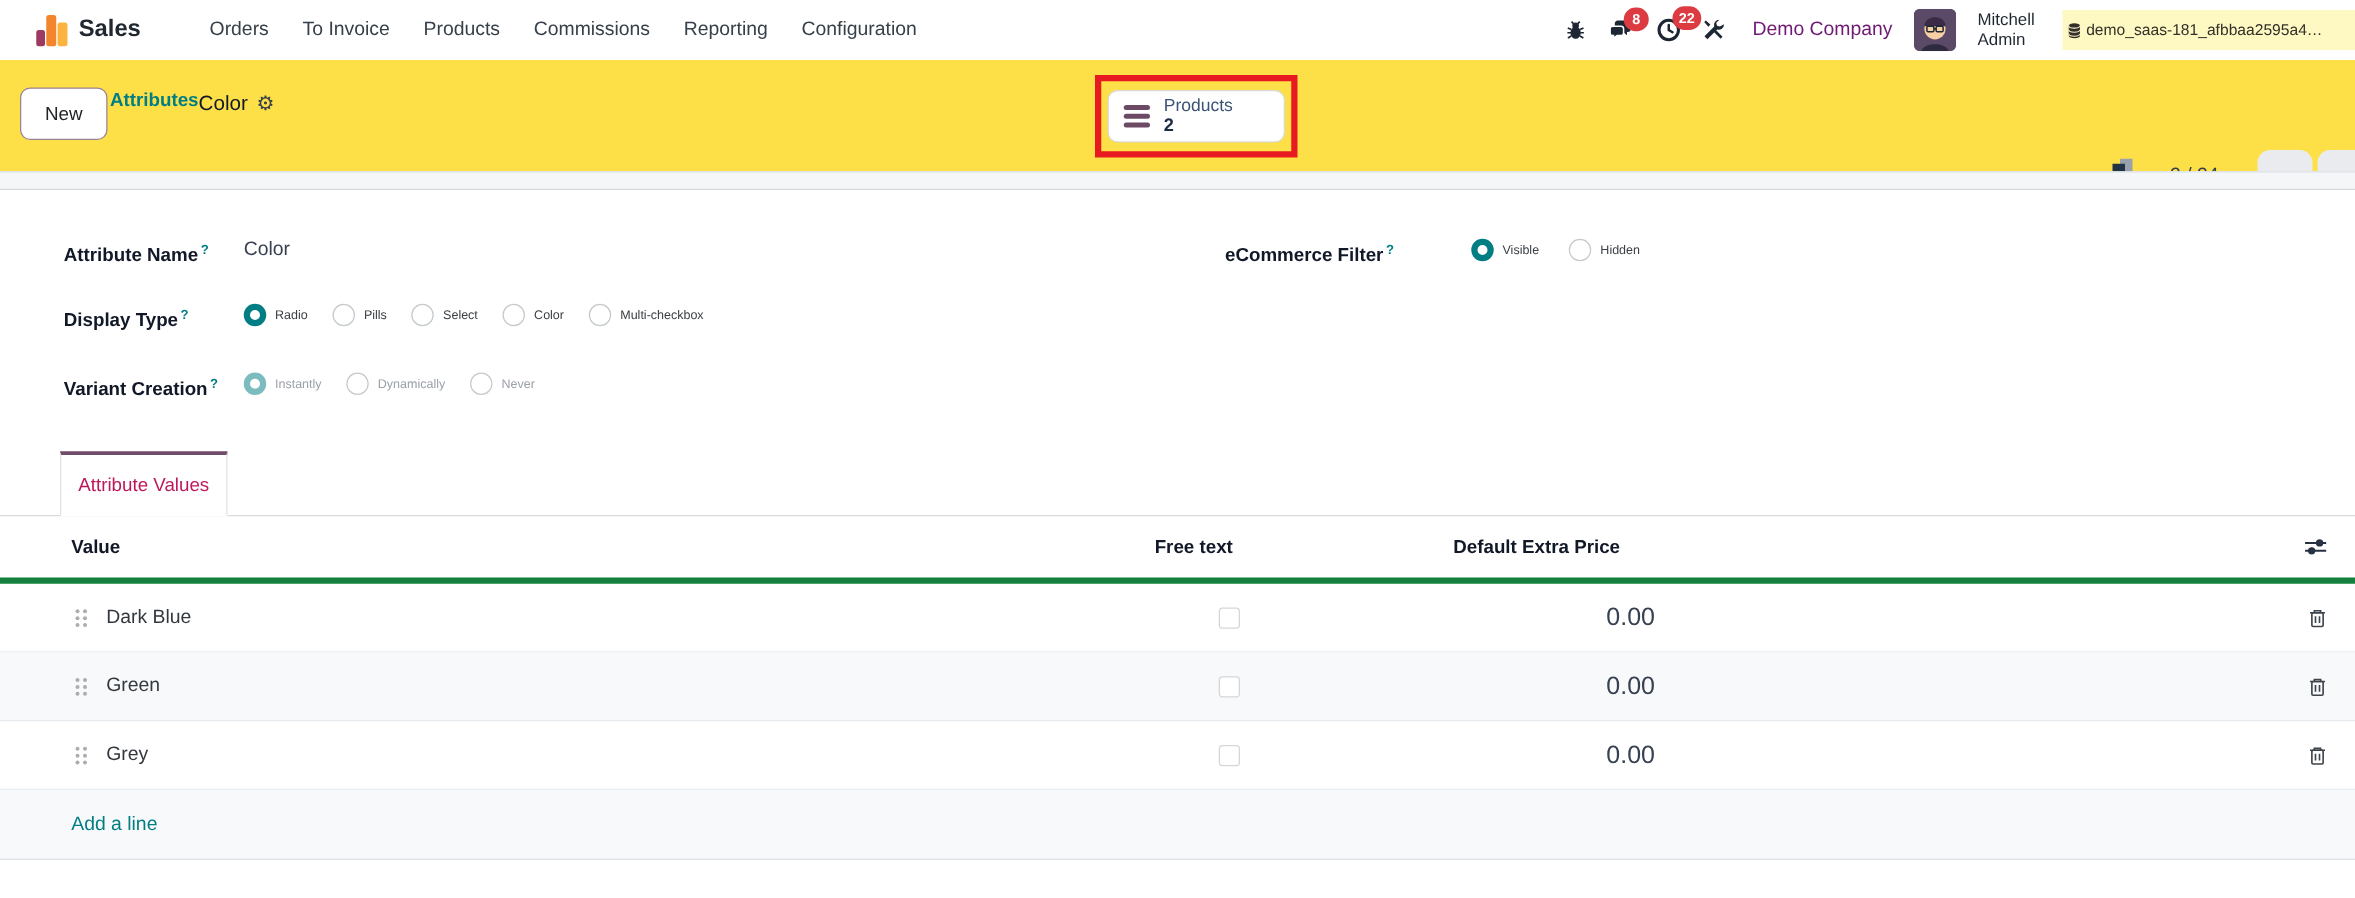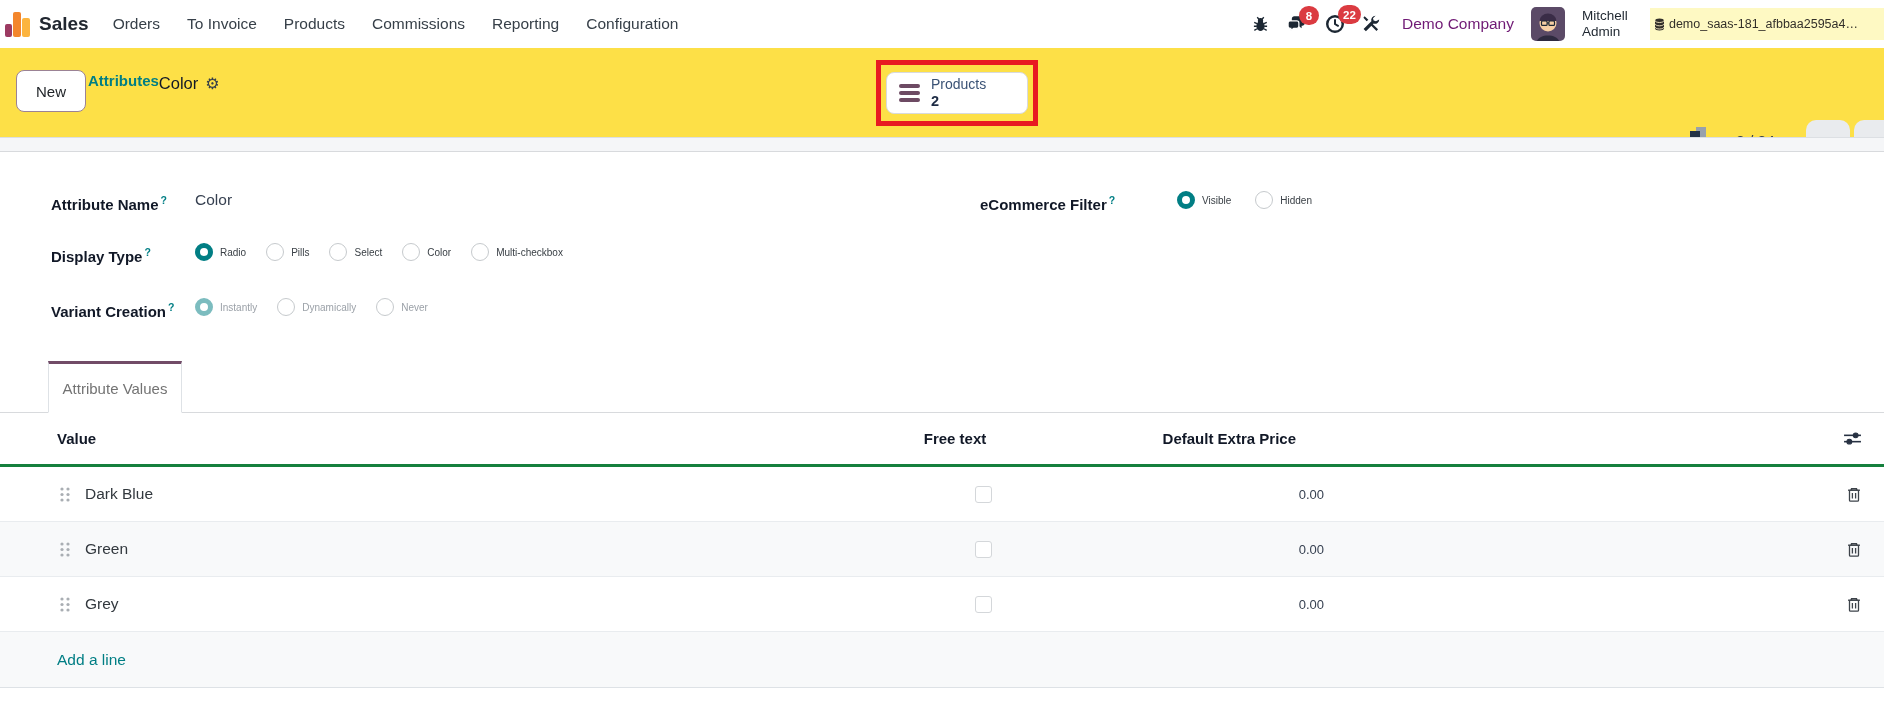--- a/index.html
+++ b/index.html
@@ -1,28 +1,28 @@
 <!DOCTYPE html>
 <html><head>
 <meta charset="utf-8">
 <style>
   * { margin:0; padding:0; box-sizing:border-box; }
   html,body { width:1884px; height:718px; background:#fff; font-family:"Liberation Sans", sans-serif; }
   .screen { position:relative; width:1884px; height:718px; overflow:hidden; background:#fff; }
 
   
-  .topnav { position:absolute; top:0; left:0; right:0; height:48px; background:#fff; display:flex; align-items:center; padding-left:4px; }
+  .topnav { position:absolute; top:0; left:0; right:0; height:48px; background:#fff; display:flex; align-items:center; padding-left:28px; }
   .brand { display:flex; align-items:center; gap:8px; margin-right:24px; cursor:pointer; }
   .app-icon { position:relative; width:27px; height:27px; }
   .app-icon i { position:absolute; bottom:1px; border-radius:2px; }
   .app-icon .b1 { left:1px; width:7px; height:13px; background:#9c3a62; }
   .app-icon .b2 { left:9px; width:8px; height:25px; background:#f3862c; }
   .app-icon .b3 { left:18px; width:8px; height:19px; background:#fcb43e; }
   .app-name { font-size:19px; font-weight:700; color:#212730; }
-  .menu { display:flex; align-items:center; gap:27px; }
+  .menu { display:flex; align-items:center; gap:27px;margin-left:31px; }
   .menu-item { font-size:15.5px; color:#374049; cursor:pointer; white-space:nowrap; }
 
   .systray { margin-left:auto; display:flex; align-items:center; gap:17px; }
   .tray-icon { position:relative; display:flex; align-items:center; cursor:pointer; }
   .badge { position:absolute; top:-9px; left:13px; min-width:20px; height:19px; padding:0 5px; background:#db3b41; color:#fff;
            font-size:11.5px; font-weight:700; border-radius:10px; display:flex; align-items:center; justify-content:center; }
   .company-name { font-size:15.5px; color:#701a75; cursor:pointer; white-space:nowrap; margin-left:4px; }
   .avatar { width:34px; height:34px; border-radius:5px; overflow:hidden; flex:0 0 auto; cursor:pointer; }
   .user-block { width:302px; overflow:hidden; display:flex; gap:1px; cursor:pointer; }
   .user-name { font-size:13.5px; color:#1f2730; line-height:16px; }
@@ -73,34 +73,34 @@
   .radio-text { font-size:10px; color:#3a4046; }
   .fr3 .radio-text { color:#9ba1a8; }
   .fr3 .radio.sel { border-color:#7cbcbf; }
   .rlbl { position:absolute; left:980px; top:0; font-size:15px; font-weight:700; color:#111827; line-height:28px; white-space:nowrap; }
   .rctl { position:absolute; left:1177px; top:0; display:flex; align-items:center; gap:24px; height:28px; }
 
   
   .table-zone { position:absolute; top:210px; left:0; right:0; }
   .tab-row { position:relative; height:51px; border-bottom:1px solid #d8dadd; }
   .tab { position:absolute; left:48px; bottom:-1px; width:134px; height:52px; background:#fff; border:1px solid #dee2e6; border-bottom:1px solid #fff;
-         border-top:3px solid #714b67; display:flex; align-items:center; justify-content:center; font-size:15px; color:#737373; cursor:pointer; }
-  .thead { display:flex; align-items:center; height:54px; border-bottom:3px solid #15803d; }
+         border-top:3px solid #714b67; display:flex; align-items:center; justify-content:center; font-size:15px; color:#be185d; cursor:pointer; }
+  .thead { display:flex; align-items:center; height:54px; border-bottom:5px solid #15803d; }
   .th { font-size:15px; font-weight:700; color:#111827; }
   .col-name-h { width:880px; padding-left:57px; }
   .col-free { width:150px; display:flex; justify-content:center; }
   .col-price { width:266px; text-align:right; display:flex; justify-content:flex-end; }
   .col-end { flex:1; display:flex; justify-content:flex-end; padding-right:22px; }
   .trow { display:flex; align-items:center; height:55px; border-bottom:1px solid #e9ecef;padding-left:28px; }
   .trow.alt, .add-row { background:#f8f9fa; }
   .col-name { width:880px; display:flex; align-items:center; }
   .drag-handle { margin-left:31px; width:14px; display:flex; cursor:grab; }
   .cell-name { margin-left:12px; font-size:15.5px; color:#32383e; }
   .checkbox { width:17px; height:17px; border:1px solid #d4d7da; border-radius:3px; background:#fff; cursor:pointer; }
-  .cell-price { font-size:13px; color:#374151; }
+  .cell-price { font-size:20px; color:#374151; }
   .trash-btn { background:none; border:none; cursor:pointer; display:flex; padding:0; }
   .add-row { display:flex; align-items:center; height:56px; border-bottom:1px solid #dee2e6; }
   .add-line { margin-left:57px; font-size:15.5px; color:#017e84; cursor:pointer; }
   svg { display:block; }
 </style>
 </head>
 <body>
 
 <div class="screen">
 

